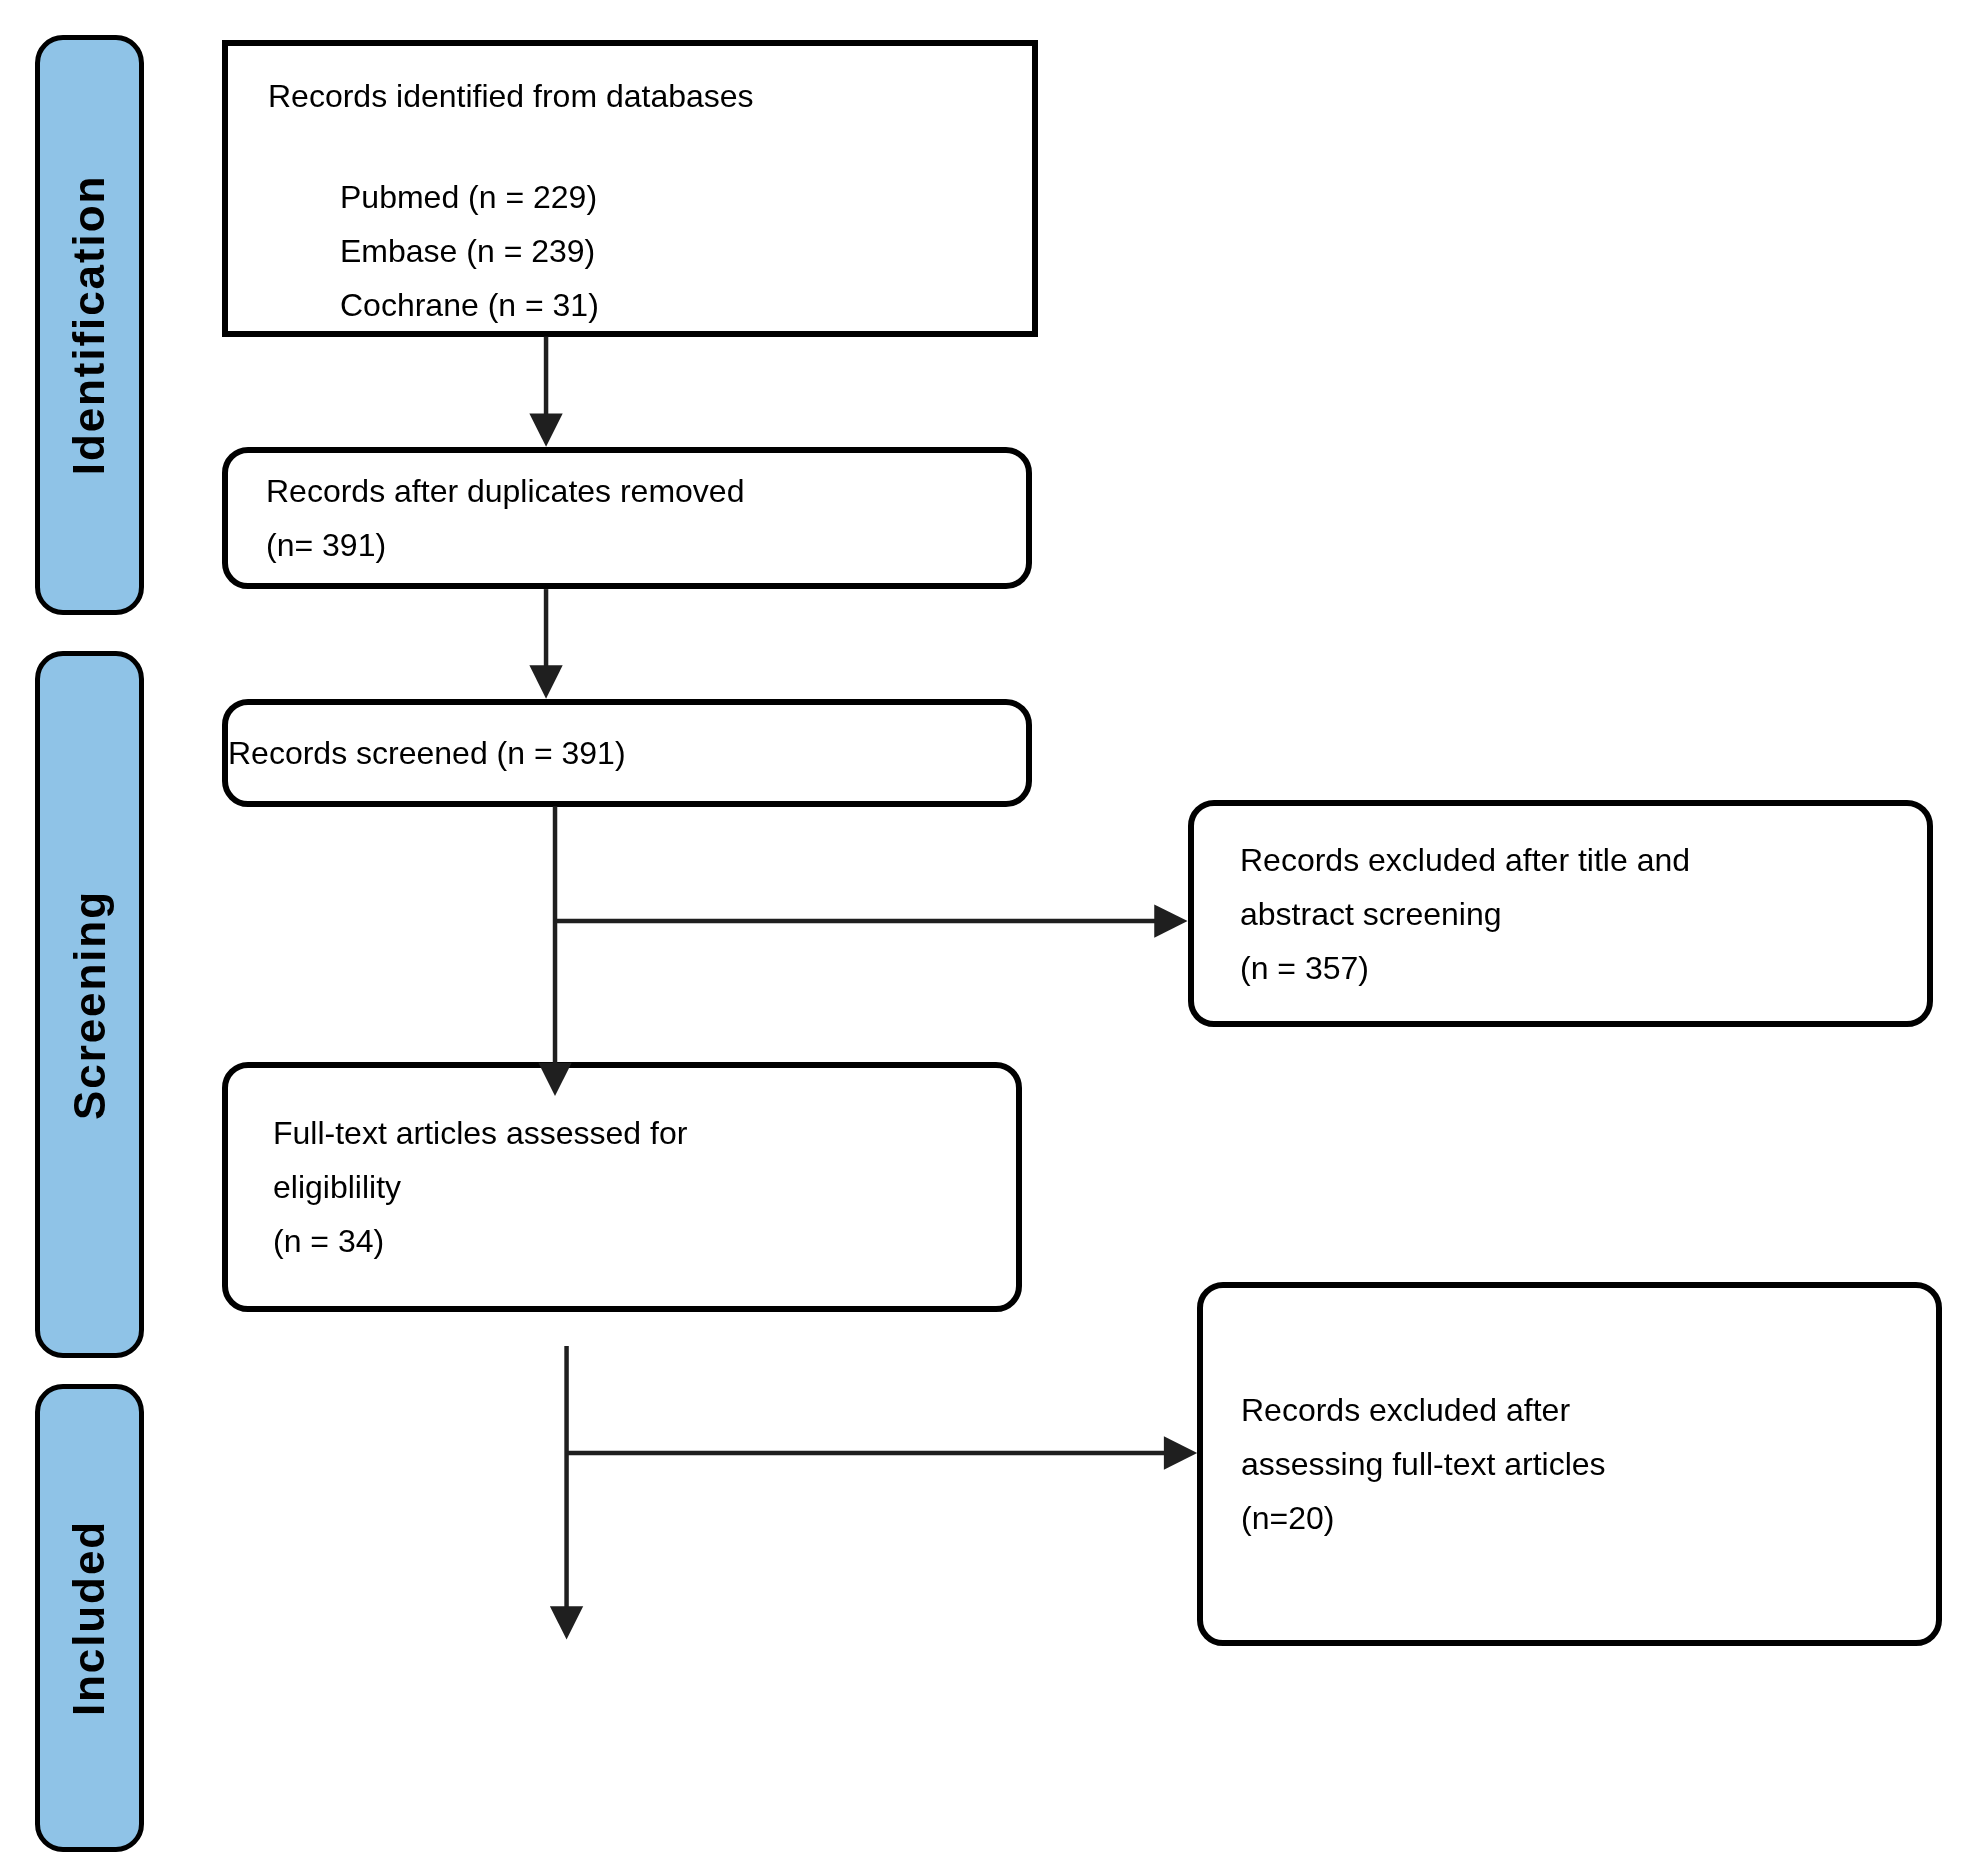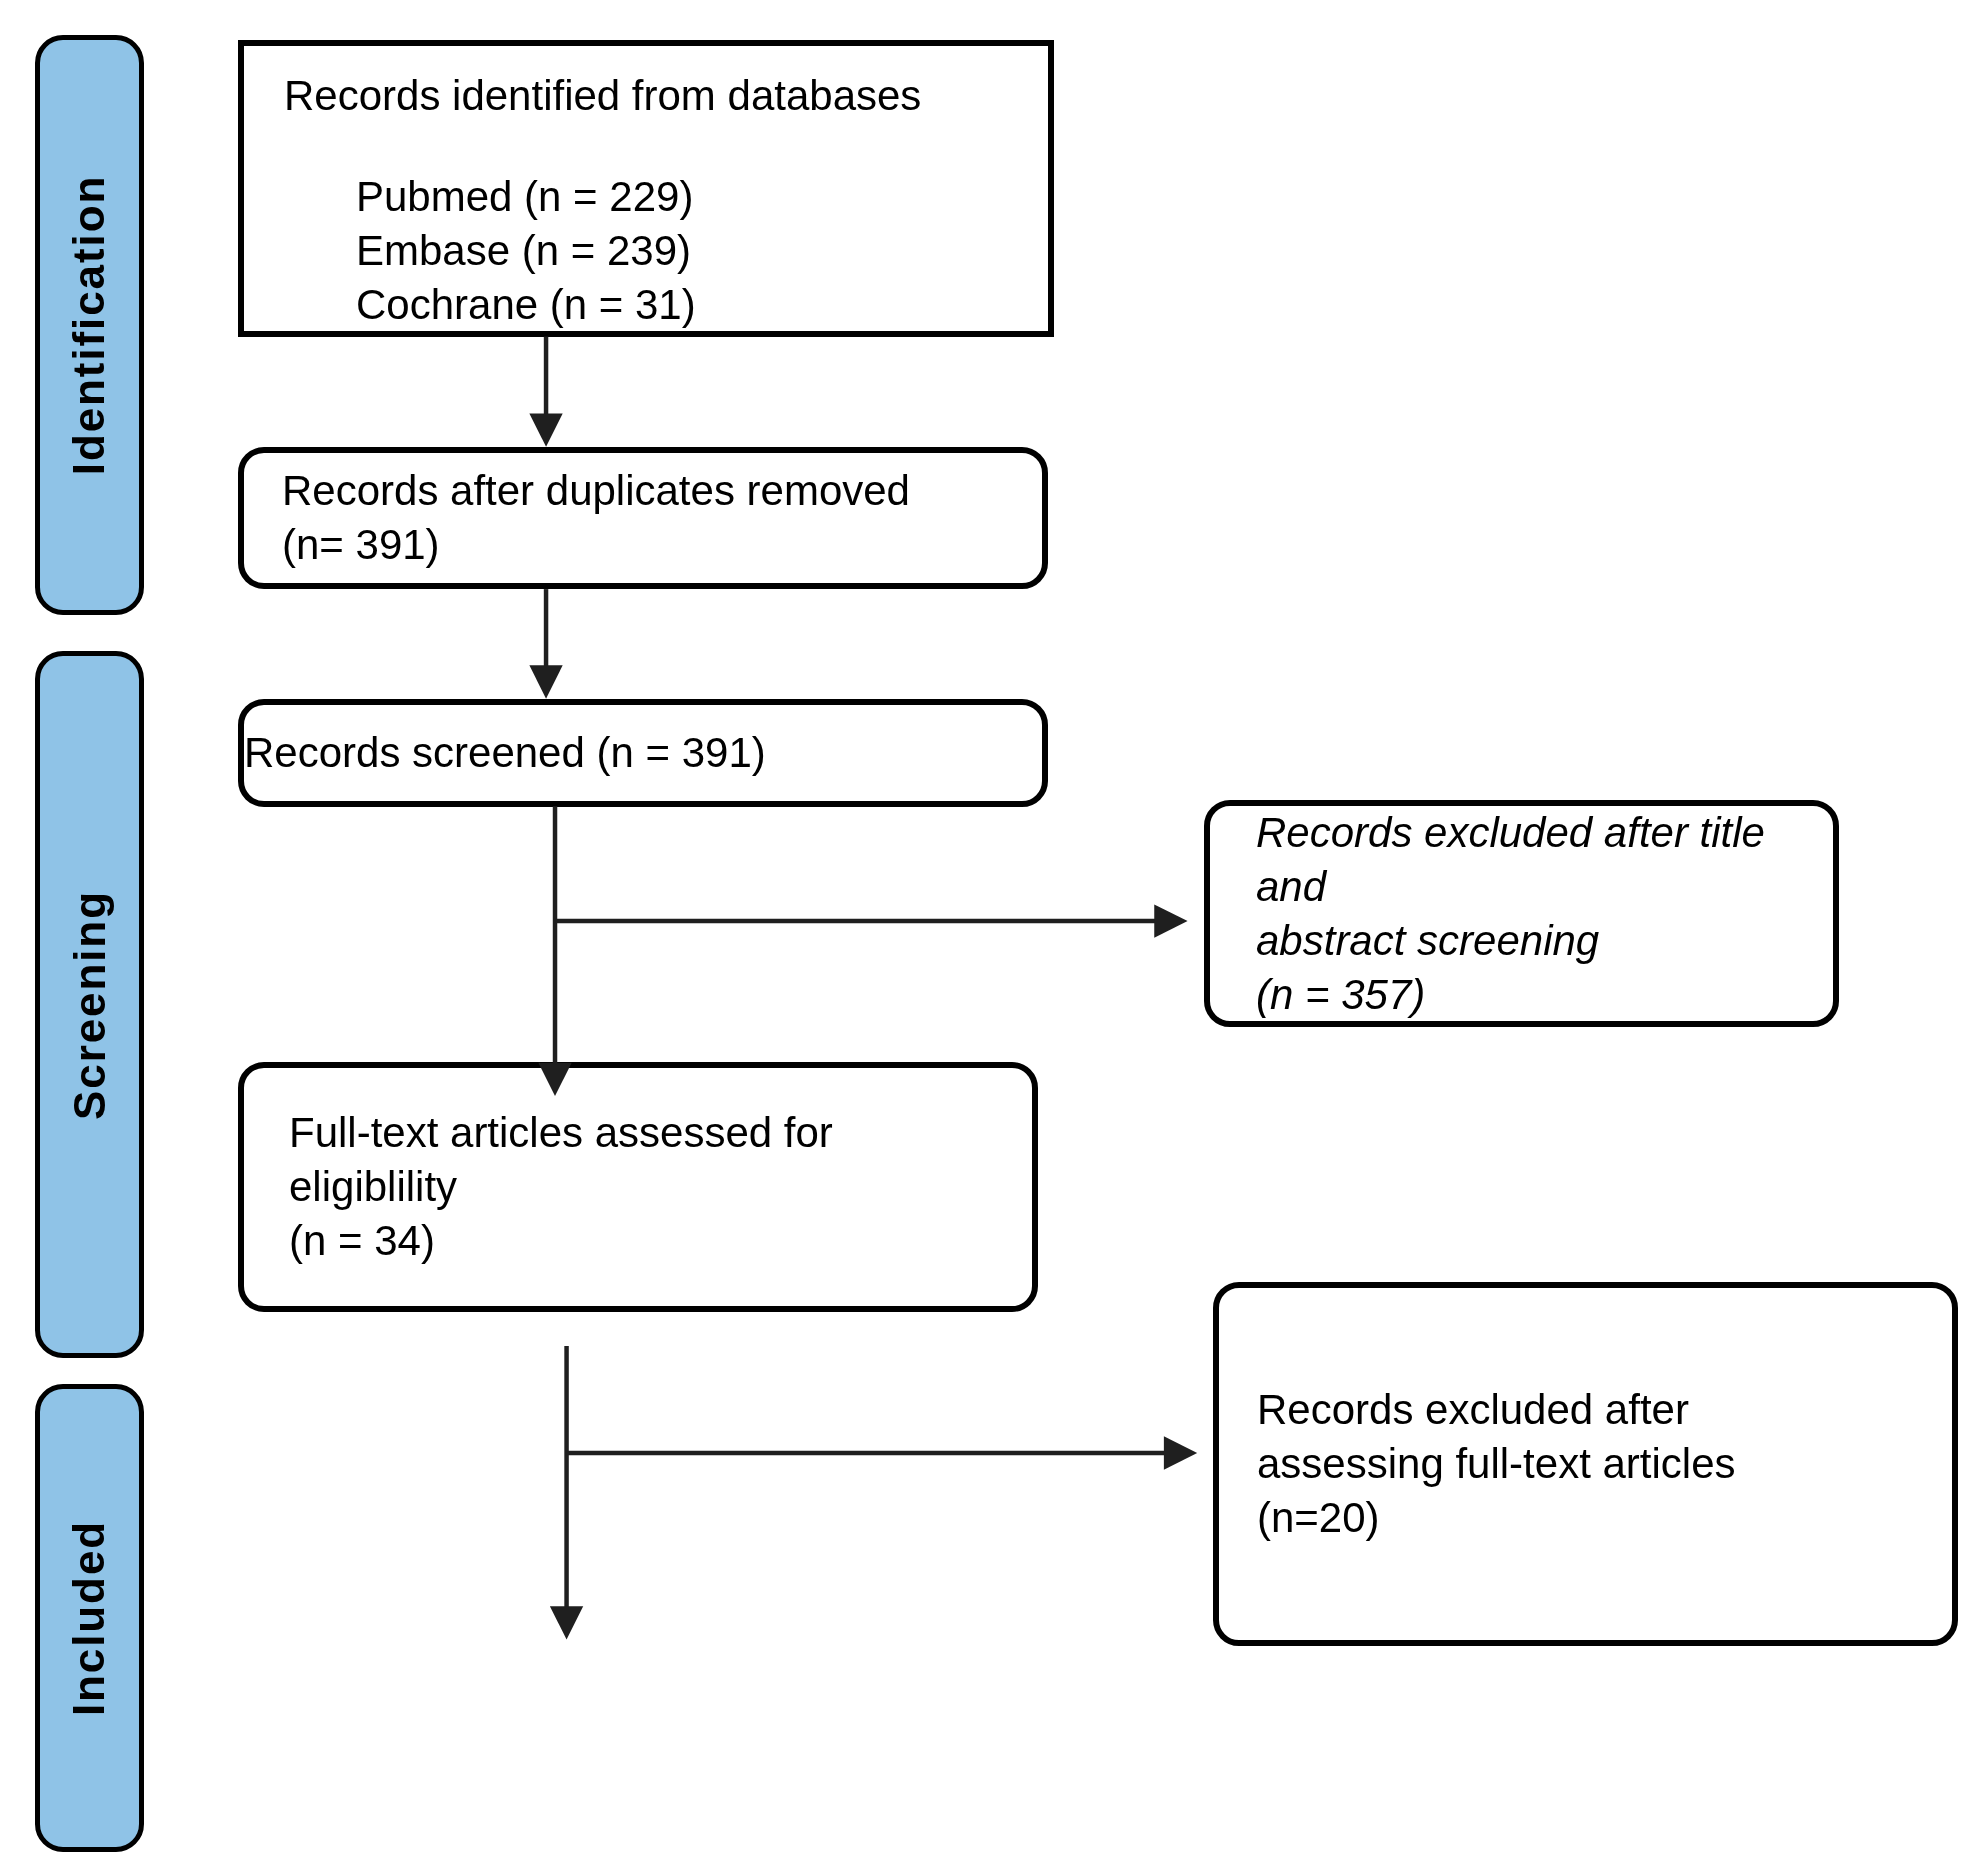--- a/index.html
+++ b/index.html
@@ -41,42 +41,41 @@
   #stage-identification { top: 35px;  height: 580px; }
   #stage-screening      { top: 651px; height: 707px; }
   #stage-included       { top: 1384px; height: 468px; }
 
   
   .fbox {
     position: absolute;
     box-sizing: border-box;
     background: var(--box-fill, #FFFFFF);
     border: 6.4px solid var(--box-border, #000000);
-    font-size: 42px;
+    font-size: 32px;
     line-height: 54px;
-    margin-left: 16px;
   }
   .vcenter {
     display: flex;
     flex-direction: column;
     justify-content: center;
     border-radius: 26px;
   }
   .pre { white-space: pre-line; }
 
   #box-identified { left: 222px; top: 40px;  width: 816px; height: 297px; padding: 23px 19px 0 40px; }
   #box-identified .box-title { }
   #box-identified .box-sources { margin-top: 47px; padding-left: 72px; }
 
   #box-deduplicated { left: 222px; top: 447px;  width: 810px; height: 142px; padding-left: 38px; }
   #box-screened     { left: 222px; top: 699px; width: 810px; height: 108px; }
   #box-fulltext     { left: 222px; top: 1062px; width: 800px; height: 250px; padding-left: 45px; }
   #box-included     { left: 222px; top: 1640px; width: 810px; height: 195px; padding-left: 45px; }
 
-  #box-excluded-title-abstract { left: 1188px; top: 800px; width: 635px; height: 227px; padding-left: 46px; font-style: italic; }
+  #box-excluded-title-abstract { left: 1188px; top: 800px; width: 745px; height: 227px; padding-left: 46px; }
   #box-excluded-fulltext       { left: 1197px; top: 1282px; width: 745px; height: 364px; padding-left: 38px; }
 
   
   .connectors {
     position: absolute;
     left: 0; top: 0;
     width: 1965px;
     height: 1871px;
     pointer-events: none;
   }

